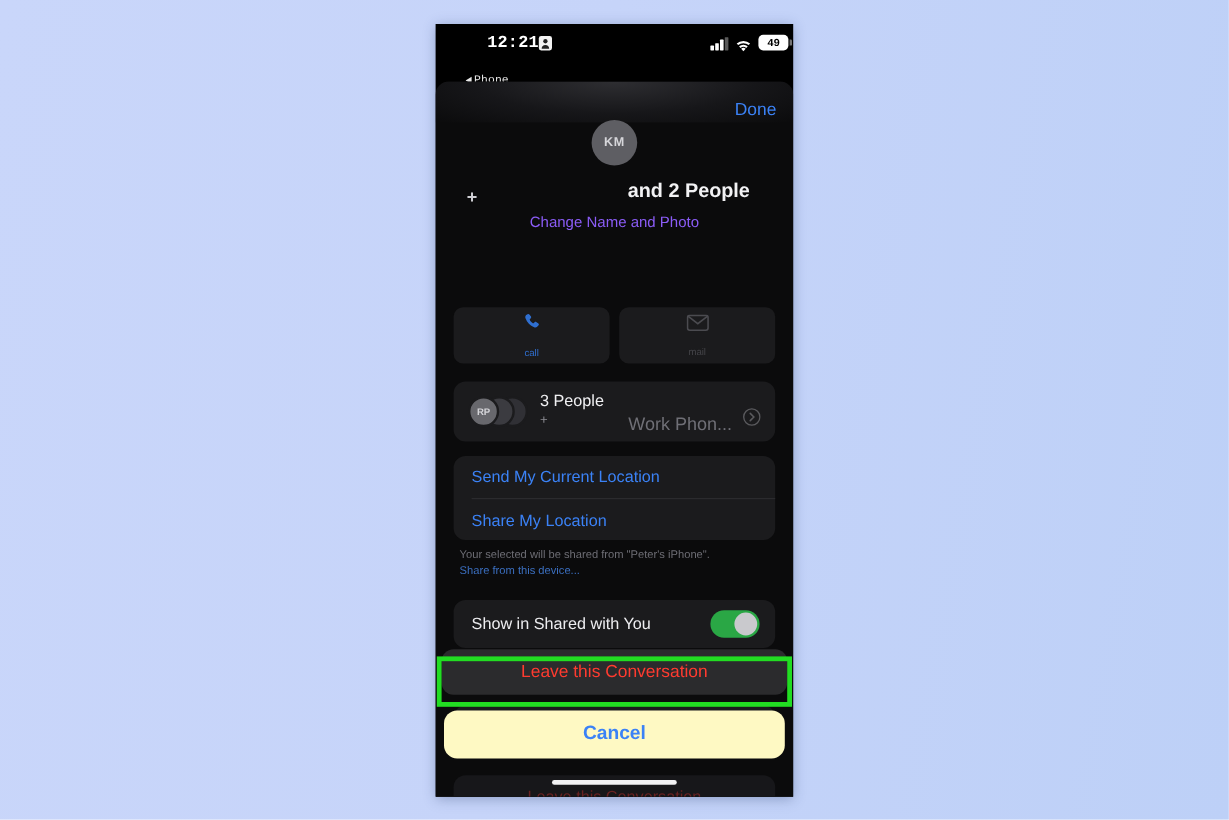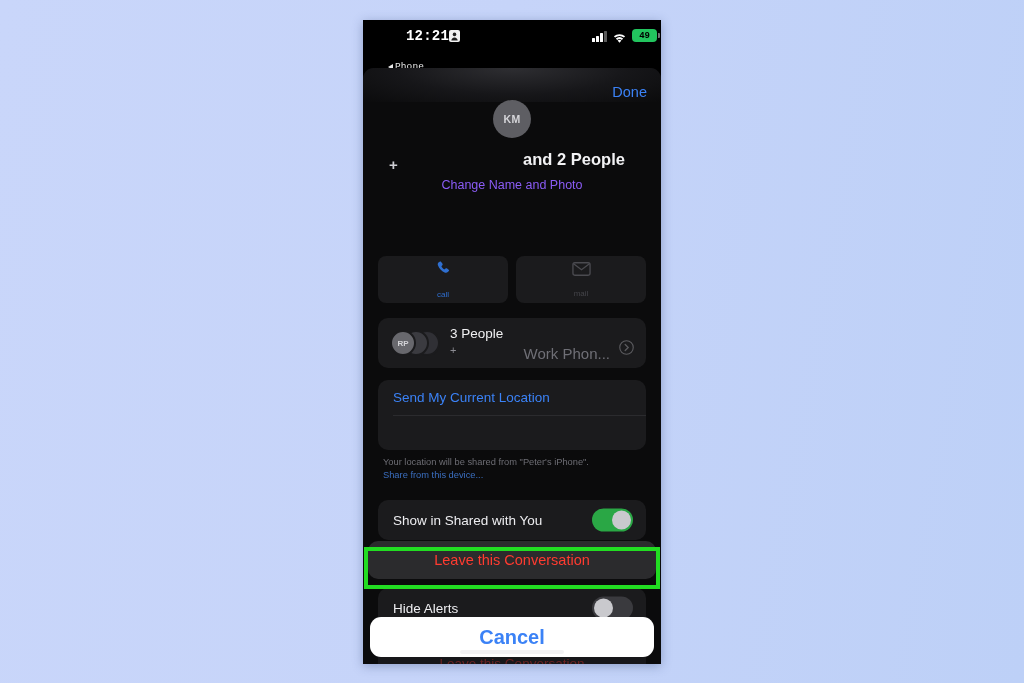--- a/index.html
+++ b/index.html
@@ -53,21 +53,21 @@
     display:flex; align-items:flex-end; gap:5px;
   }
   .bars { display:flex; align-items:flex-end; gap:1.5px; height:11px; }
   .bars i { display:block; width:2.6px; background:#fff; border-radius:.5px; }
   .bars i:nth-child(1){height:4px}
   .bars i:nth-child(2){height:6.5px}
   .bars i:nth-child(3){height:9px}
   .bars i:nth-child(4){height:11px; background:#5a5a5a;}
   .wifi { width:15px; height:11px; position:relative; }
   .batt {
-    width:25px;height:13px;border-radius:4px;background:#22c55e;
+    width:25px;height:13px;border-radius:4px;background:#ffffff;
     display:flex;align-items:center;justify-content:center;
     position:relative;
   }
   .batt span { font-size:9px; font-weight:bold; color:#000; letter-spacing:-.2px;}
   .batt:after{
     content:"";position:absolute;right:-3px;top:4px;width:2px;height:5px;
     background:rgba(255,255,255,.45);border-radius:0 1px 1px 0;
   }
 
   
@@ -195,23 +195,23 @@
     z-index:6;
   }
   #as-leave {
     position:absolute; left:5px; top:1px; width:288px; height:38px;
     background:#2b2b2d; border-radius:10px;
     display:flex; align-items:center; justify-content:center;
     color:#ff3b30; font-size:14.5px; cursor:pointer;
   }
   #as-cancel {
     position:absolute; left:7px; top:52px; width:284px; height:40px;
-    background:#ffffff; border-radius:11px;
+    background:#fef9c3; border-radius:11px;
     display:flex; align-items:center; justify-content:center;
-    color:#3b82f6; font-size:20px; font-weight:bold; cursor:pointer;margin-top:25px;
+    color:#3b82f6; font-size:16px; font-weight:bold; cursor:pointer;
   }
   #homebar {
     position:absolute; left:50%; margin-left:-52px; bottom:10px;
     width:104px;height:4px;border-radius:3px;background:#f2f2f4;
   }
 
   
   #highlight {
     position:absolute; left:364px; top:547px;
     width:296px; height:42px;
@@ -300,23 +300,24 @@
         <svg width="15" height="15" viewBox="0 0 16 16">
             <circle cx="8" cy="8" r="7.2" fill="none" stroke="#8e8e93" stroke-width="1.2"></circle>
             <path d="M6.6 4.8 9.8 8l-3.2 3.2" fill="none" stroke="#8e8e93" stroke-width="1.4" stroke-linecap="round"></path>
           </svg>
       </div>
     </div>
 
     <div class="card" id="loc">
       <div class="lrow">Send My Current Location</div>
       <div class="lsep"></div>
+      <div class="lrow">Share My Location</div>
     </div>
     <div id="locfoot">
-      <span>Your location will be shared from "Peter's iPhone".</span><br>
+      <span>Your selected will be shared from "Peter's iPhone".</span><br>
       <a href="#">Share from this device...</a>
     </div>
 
     <div class="card" id="shared">
       <div class="trow-label">Show in Shared with You</div>
       <div class="switch on">
         <div class="knob"></div>
       </div>
     </div>
     <div id="sharedfoot">

